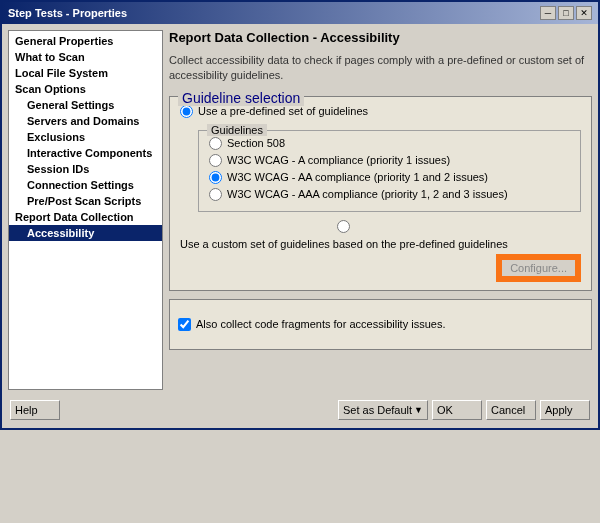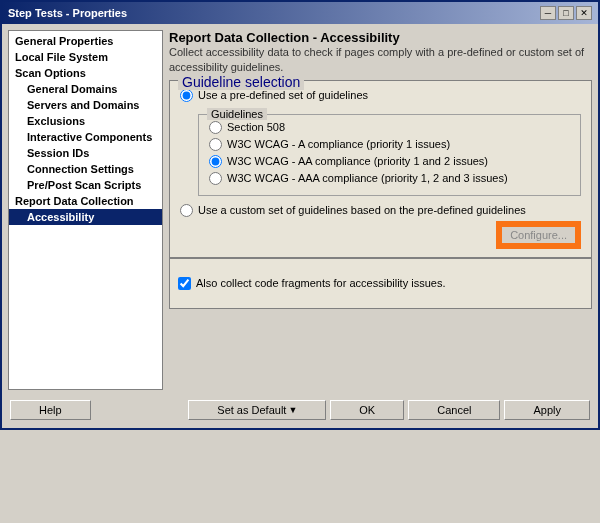--- a/index.html
+++ b/index.html
@@ -94,21 +94,21 @@
 
     .tree-item.indent1 {
       padding-left: 18px;
     }
 
     
     .right-panel {
       flex: 1;
       display: flex;
       flex-direction: column;
-      gap: 0;
+      gap: 8px;
     }
 
     .panel-title {
       font-size: 13px;
       font-weight: bold;
       color: #000;
     }
 
     .panel-subtitle {
       font-size: 11px;
@@ -210,21 +210,21 @@
       gap: 4px;
     }
 
     .bottom-right {
       display: flex;
       gap: 4px;
       align-items: center;
     }
 
     .btn {
-      padding: 3px 28px;
+      padding: 3px 4px;
       background: #d4d0c8;
       border: 1px solid;
       border-color: #ffffff #808080 #808080 #ffffff;
       font-size: 11px;
       cursor: pointer;
       min-width: 50px;
       text-align: left;
     }
 
     .btn-set-default {
@@ -255,23 +255,24 @@
       <button class="title-bar-btn">□</button>
       <button class="title-bar-btn">✕</button>
     </div>
   </div>
 
   <div class="window-body">
     <div class="main-content">
 
       <div class="sidebar">
         <div class="tree-item">General Properties</div>
+        <div class="tree-item">What to Scan</div>
         <div class="tree-item">Local File System</div>
         <div class="tree-item">Scan Options</div>
-        <div class="tree-item indent1">General Domains</div>
+        <div class="tree-item indent1">General Settings</div>
         <div class="tree-item indent1">Servers and Domains</div>
         <div class="tree-item indent1">Exclusions</div>
         <div class="tree-item indent1">Interactive Components</div>
         <div class="tree-item indent1">Session IDs</div>
         <div class="tree-item indent1">Connection Settings</div>
         <div class="tree-item indent1">Pre/Post Scan Scripts</div>
         <div class="tree-item">Report Data Collection</div>
         <div class="tree-item indent1 selected">Accessibility</div>
       </div>
 
@@ -302,21 +303,21 @@
               <input type="radio" name="guideline" id="wcag_aa" checked="" style="">
               <label for="wcag_aa">W3C WCAG - AA compliance (priority 1 and 2 issues)</label>
             </div>
             <div class="inner-radio-row">
               <input type="radio" name="guideline" id="wcag_aaa" style="">
               <label for="wcag_aaa">W3C WCAG - AAA compliance (priority 1, 2 and 3 issues)</label>
             </div>
           </div>
 
           <div style="display:flex; align-items:center; justify-content:space-between; margin-bottom:4px;">
-            <div class="radio-row" style="margin-bottom:0;">
+            <div class="radio-row" style="margin-bottom:0;flex-direction:column;">
               <input type="radio" name="guideline_type" id="custom" style="">
               <label for="custom">Use a custom set of guidelines based on the pre-defined guidelines</label>
             </div>
           </div>
           <div class="configure-section">
             <button class="configure-btn" disabled="">Configure...</button>
           </div>
         </div>
 
         <div class="checkbox-row">

